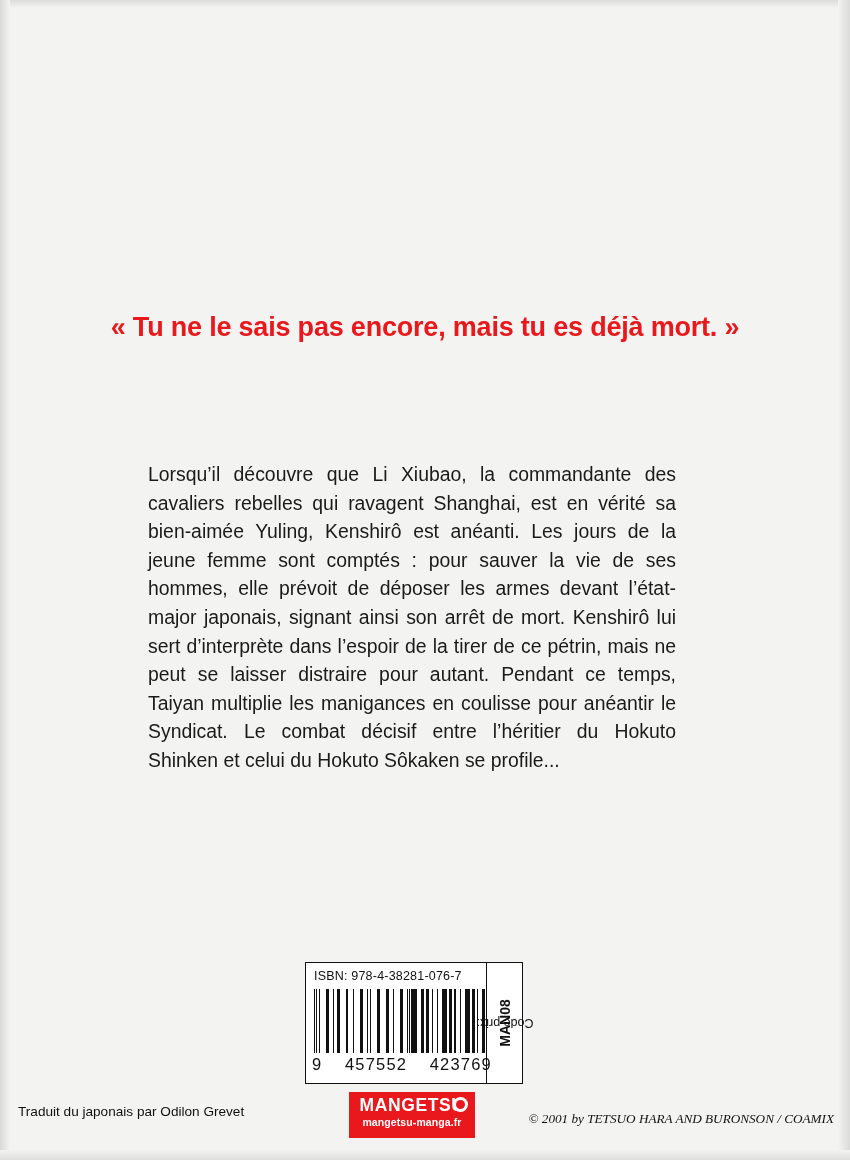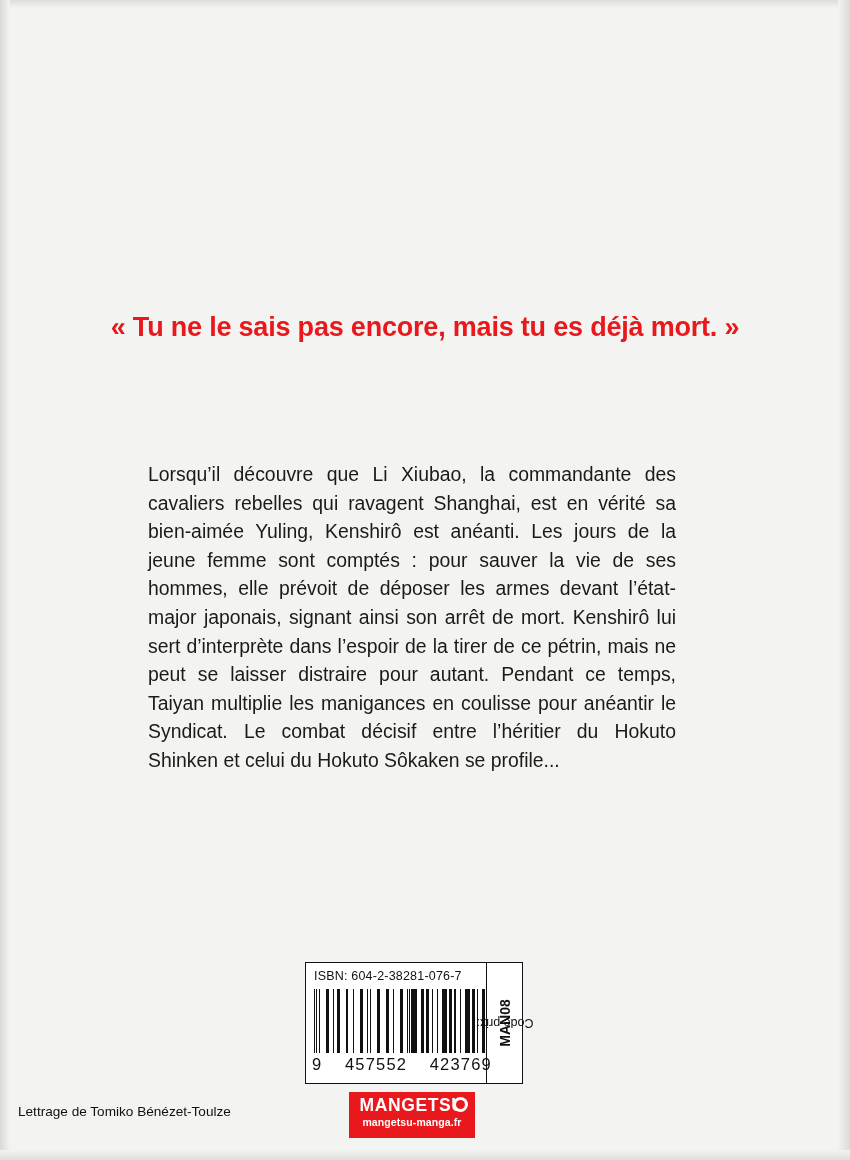--- a/index.html
+++ b/index.html
@@ -216,21 +216,21 @@
   <div class="edge-top"></div>
   <div class="edge-left"></div>
   <div class="edge-right"></div>
   <div class="edge-bottom"></div>
 
   <div class="tagline">« Tu ne le sais pas encore, mais tu es déjà mort. »</div>
 
   <div class="blurb">Lorsqu’il découvre que Li Xiubao, la commandante des cavaliers rebelles qui ravagent Shanghai, est en vérité sa bien-aimée Yuling, Kenshirô est anéanti. Les jours de la jeune femme sont comptés : pour sauver la vie de ses hommes, elle prévoit de déposer les armes devant l’état-major japonais, signant ainsi son arrêt de mort. Kenshirô lui sert d’interprète dans l’espoir de la tirer de ce pétrin, mais ne peut se laisser distraire pour autant. Pendant ce temps, Taiyan multiplie les manigances en coulisse pour anéantir le Syndicat. Le combat décisif entre l’héritier du Hokuto Shinken et celui du Hokuto Sôkaken se profile...</div>
 
   <div class="isbn-box">
-    <div class="isbn-text">ISBN: 604-2-38281-076-7</div>
+    <div class="isbn-text">ISBN: 978-4-38281-076-7</div>
     <div class="barcode-area" id="barcode">
         <div class="bar" style="left: 0px; width: 1.16px;"></div>
         <div class="bar" style="left: 1.76px; width: 1.16px;"></div>
         <div class="bar" style="left: 5.27px; width: 1.16px;"></div>
         <div class="bar" style="left: 12.29px; width: 2.91px;"></div>
         <div class="bar" style="left: 19.31px; width: 1.16px;"></div>
         <div class="bar" style="left: 22.82px; width: 2.91px;"></div>
         <div class="bar" style="left: 31.59px; width: 2.91px;"></div>
         <div class="bar" style="left: 38.61px; width: 1.16px;"></div>
         <div class="bar" style="left: 45.63px; width: 2.91px;"></div>
@@ -268,19 +268,20 @@
     </div>
   </div>
 
   <div class="logo">
     <div class="logo-dot"></div>
     <div class="logo-name">MANGETSU</div>
     <div class="logo-url">mangetsu-manga.fr</div>
   </div>
 
   <div class="credits">
-    <div>Lettrage de Tomiko Bénézet-Toulze</div>
+    <div>Traduit du japonais par Odilon Grevet</div>
   </div>
 
   <div class="copyright">
+    <div>© 2001 by TETSUO HARA AND BURONSON / COAMIX</div>
   </div>
 
 </div>
 
 </body></html>

